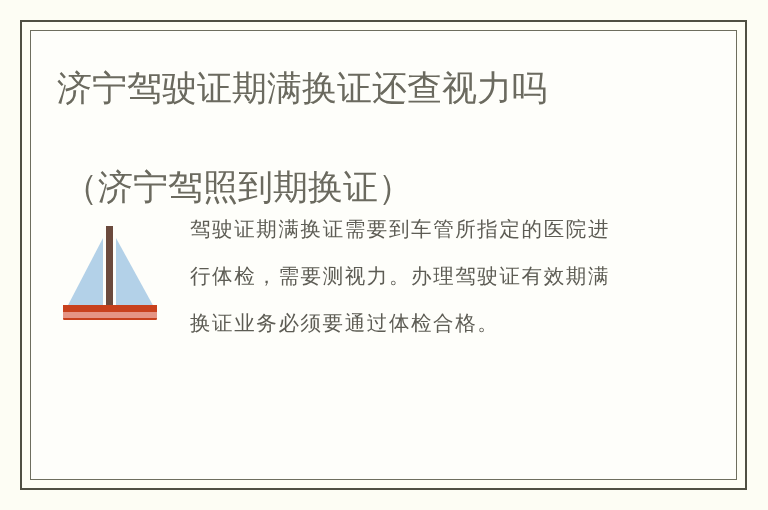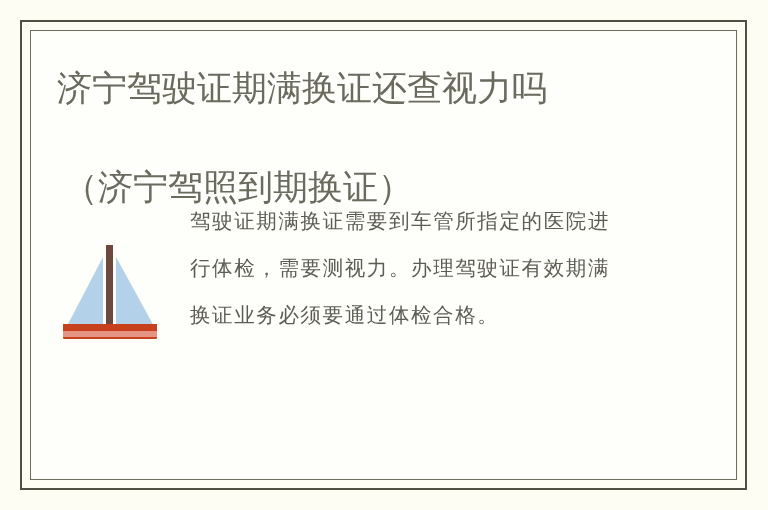--- a/index.html
+++ b/index.html
@@ -72,24 +72,24 @@
     white-space: nowrap;
   }
   .title-line.second {
     padding-left: 6px;
     margin-top: 44px;
   }
 
   .body-row {
     position: absolute;
     left: 0px;
-    top: 168px;
+    top: 176px;
     right: 0px;
     display: flex;
-    align-items: flex-end;
+    align-items: flex-start;
   }
 
   .illus {
     width: 160px;
     flex: 0 0 160px;
     display: flex;
     justify-content: center;
     padding-top: 12px;
   }
   .boat {

